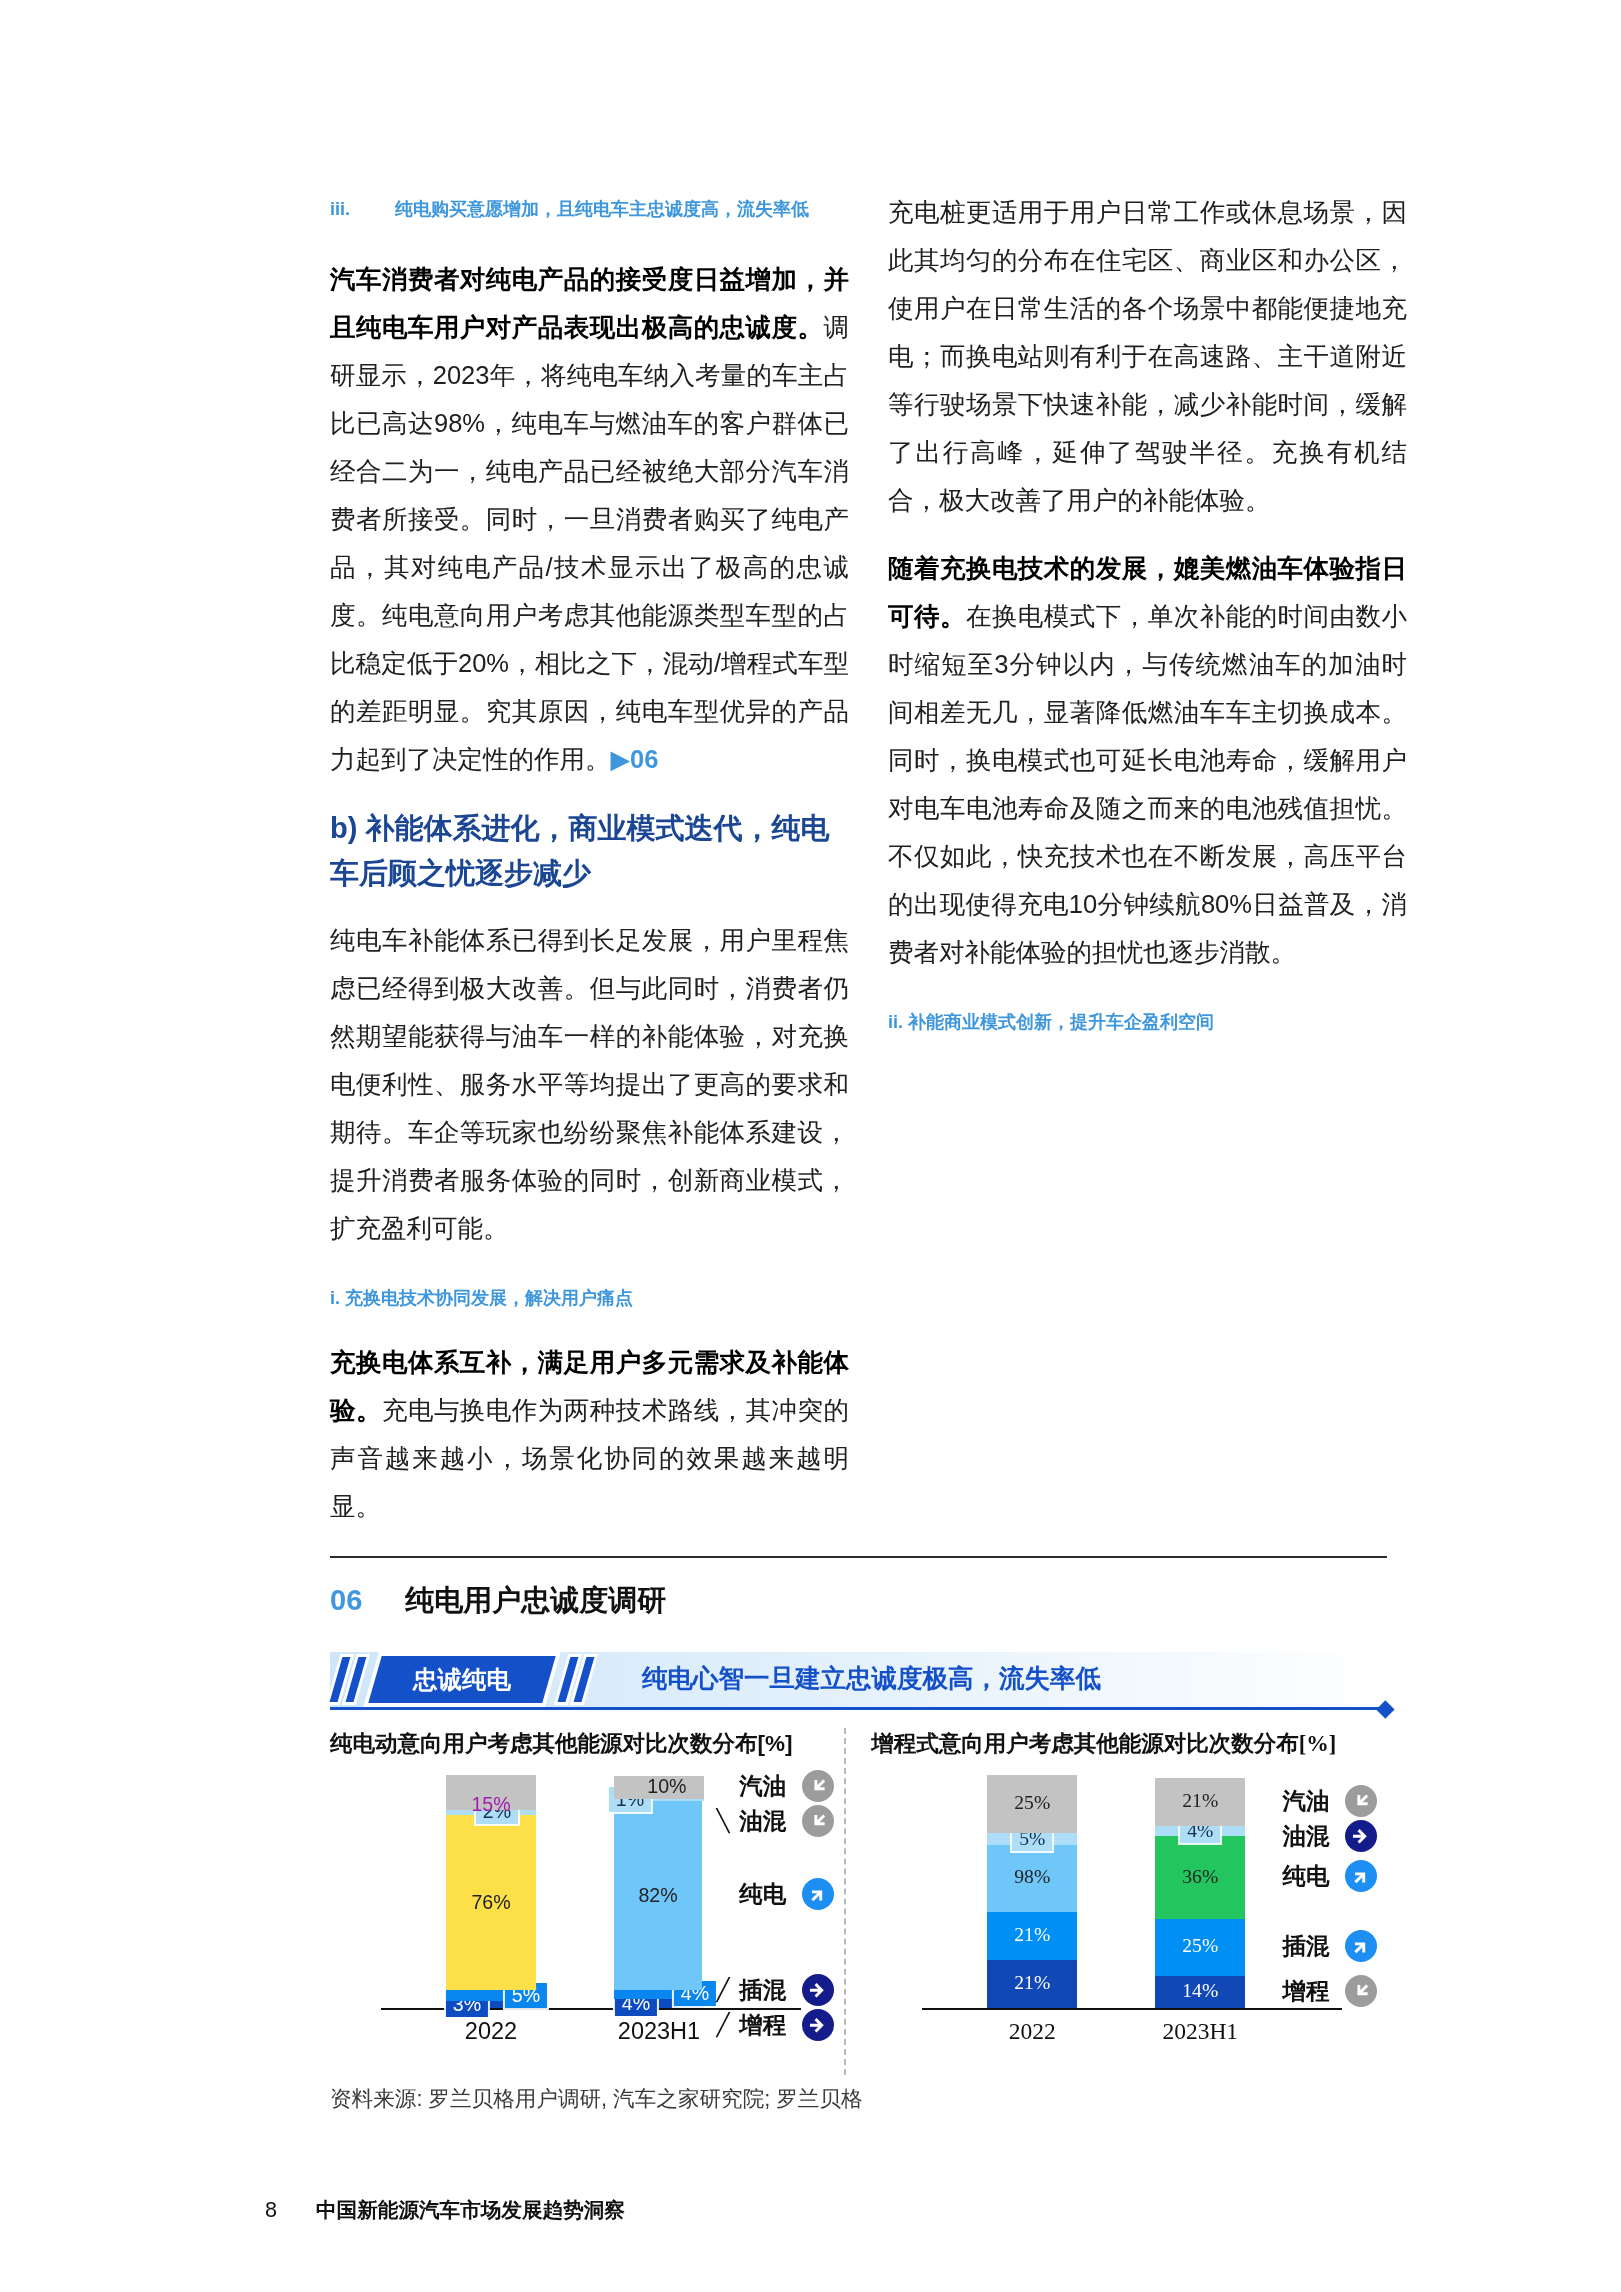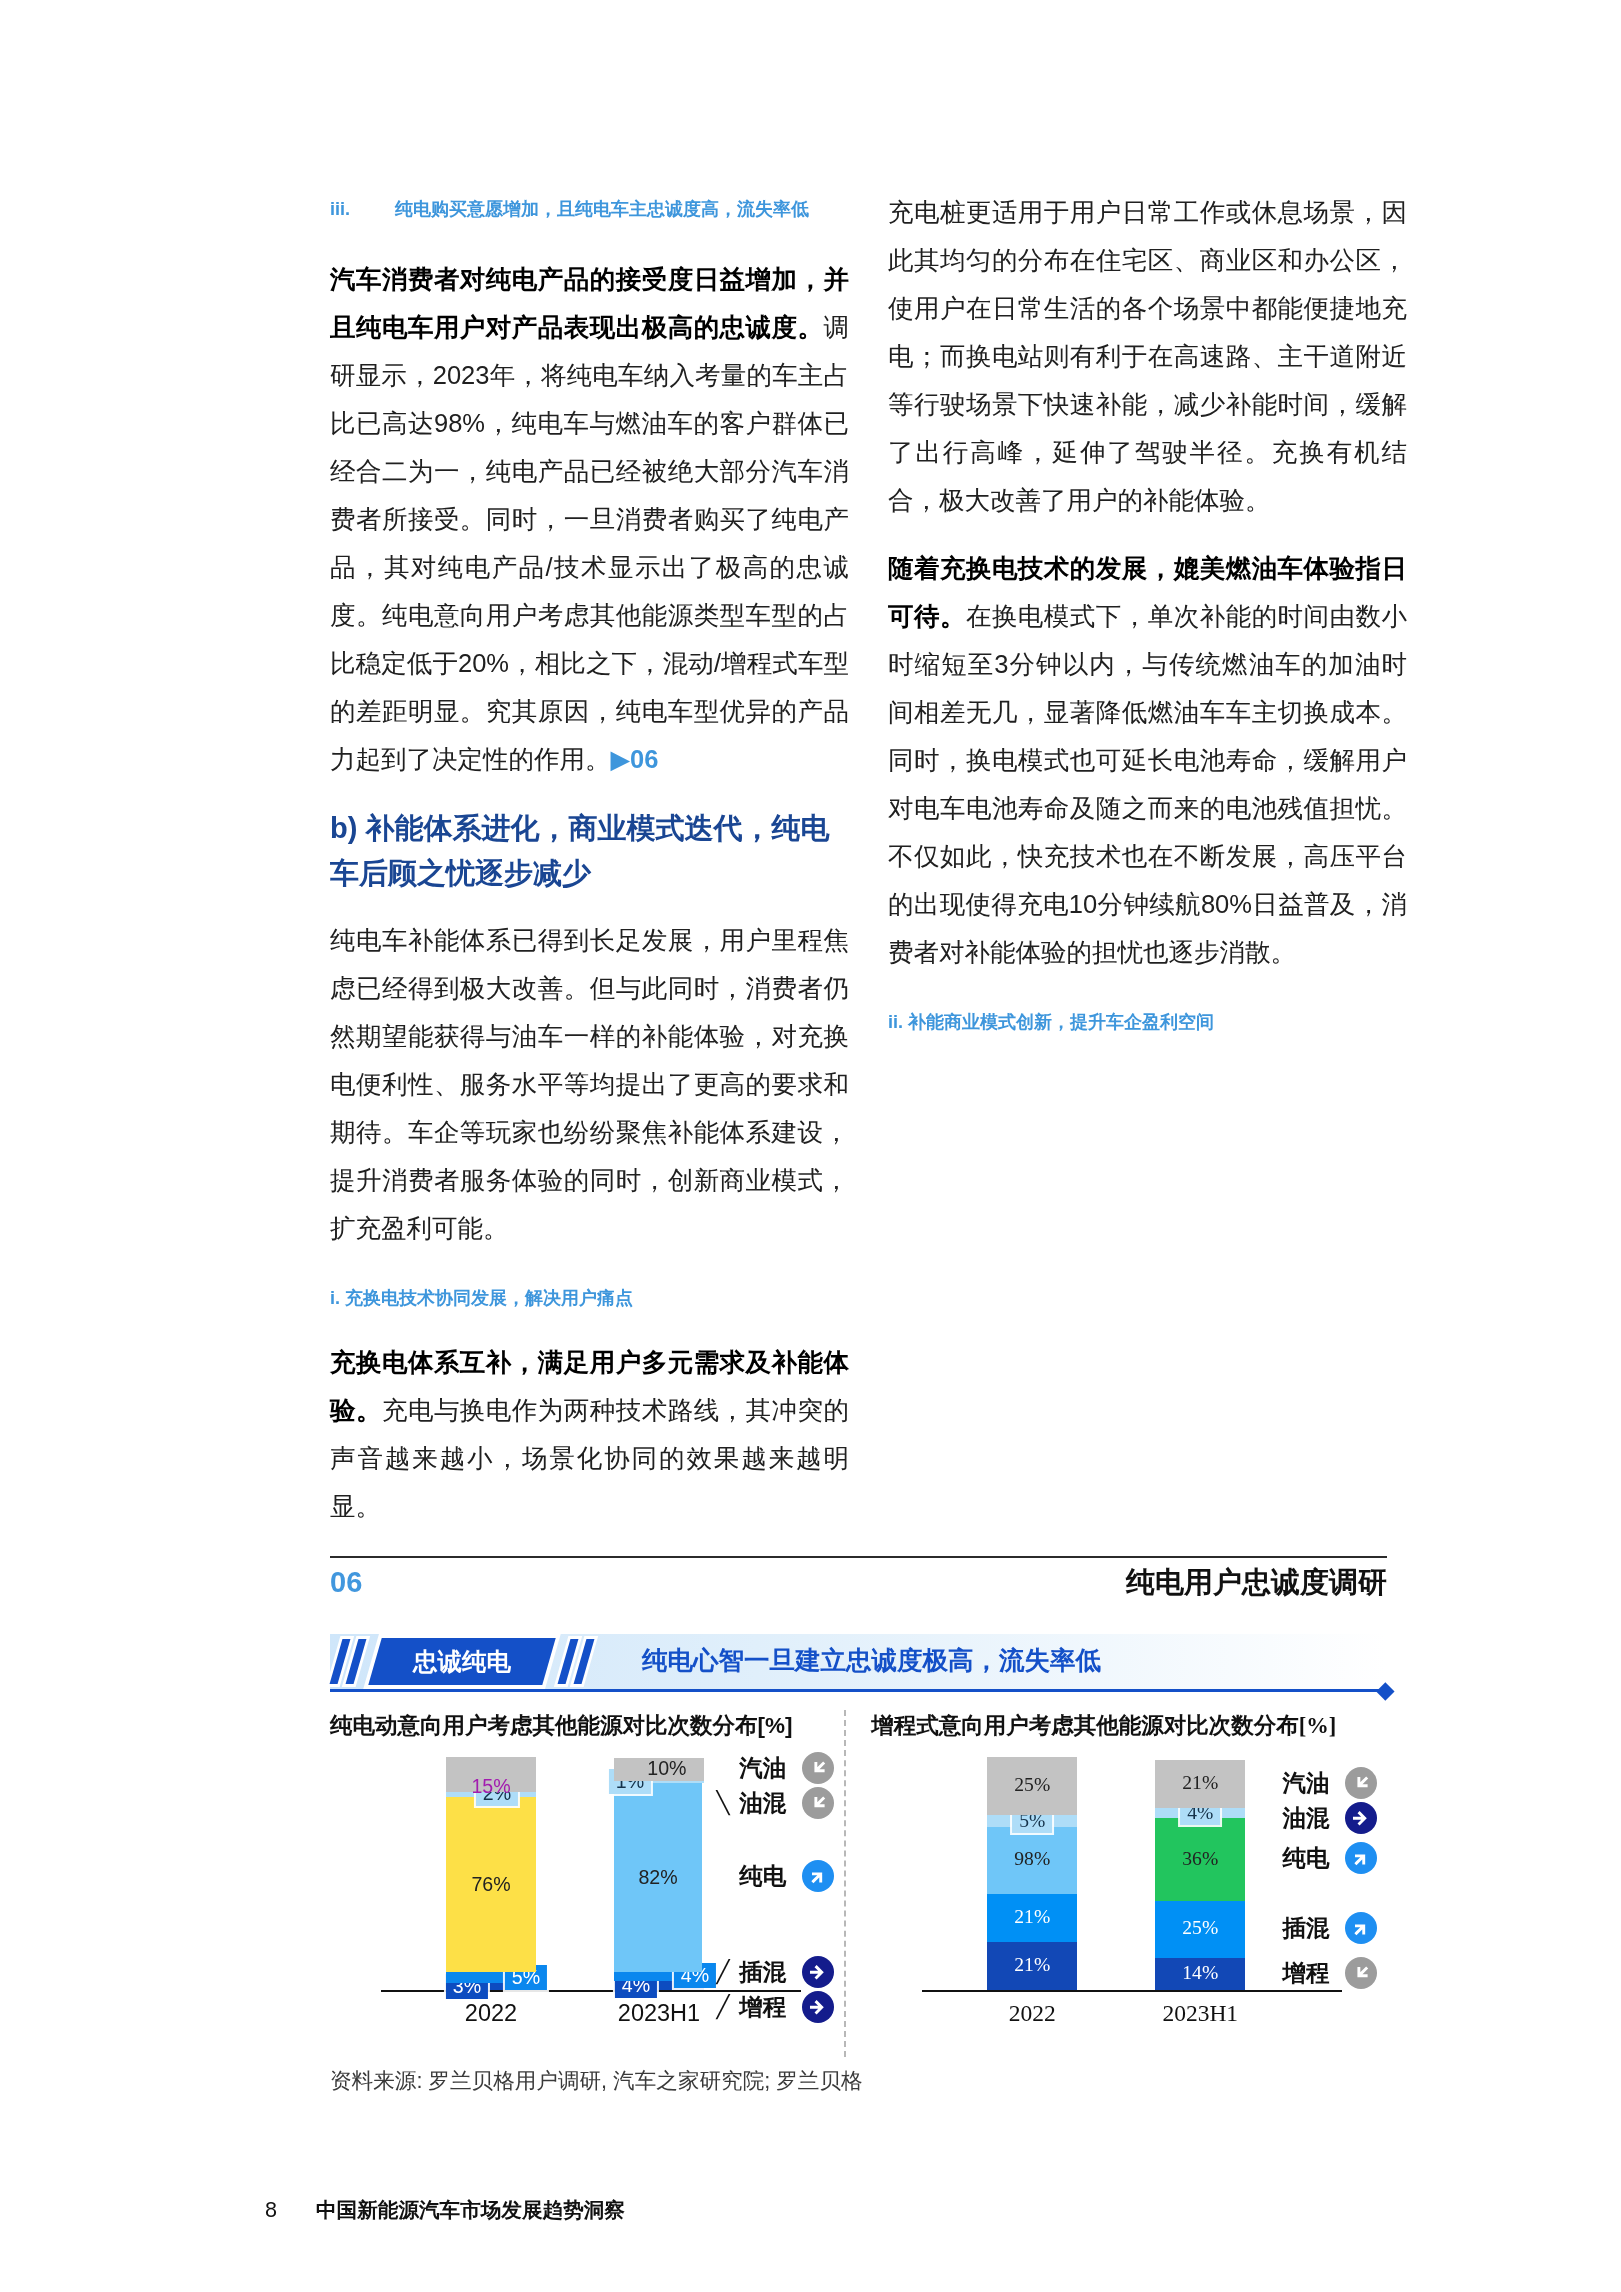--- a/index.html
+++ b/index.html
@@ -25,21 +25,21 @@
   .hang{position:relative;padding-left:65px;}
   .hang .num{position:absolute;left:0;top:0;}
   .h-navy{
     color:#1A4693;font-weight:700;font-size:29px;line-height:45px;margin:23.5px 0 19.6px 0;
   }
   .ref{color:#3E96DC;font-weight:700;white-space:nowrap;cursor:pointer;}
 
   
   .figure{position:absolute;left:330px;top:1556px;width:1057px;}
   .fig-rule{border-top:2.9px solid #2b2b2b;height:0;}
-  .fig-head{margin-top:5px;display:flex;align-items:baseline;gap:43px;justify-content:space-between;}
+  .fig-head{margin-top:23px;display:flex;align-items:baseline;gap:43px;}
   .fig-num{color:#4197DE;font-size:29px;font-weight:700;}
   .fig-title{color:#111;font-size:29px;font-weight:700;}
 
   .band{
     margin-top:31px;position:relative;height:55px;
     background:linear-gradient(90deg,#cfe6fa 0%,#e2f0fb 45%,#ffffff 100%);
     border-bottom:3.9px solid #1450C8;
   }
   .band-dot{
     position:absolute;right:-4.9px;bottom:-8.8px;width:12.7px;height:12.7px;

